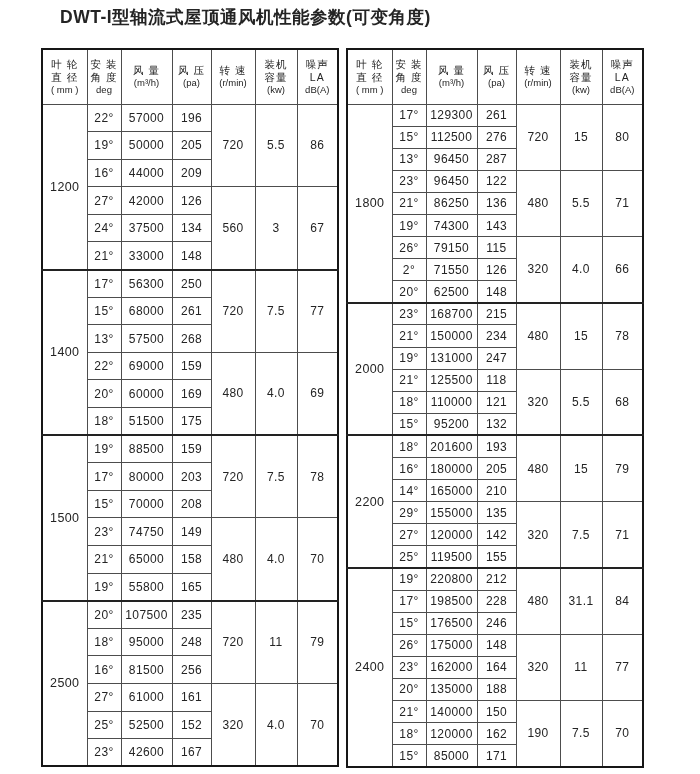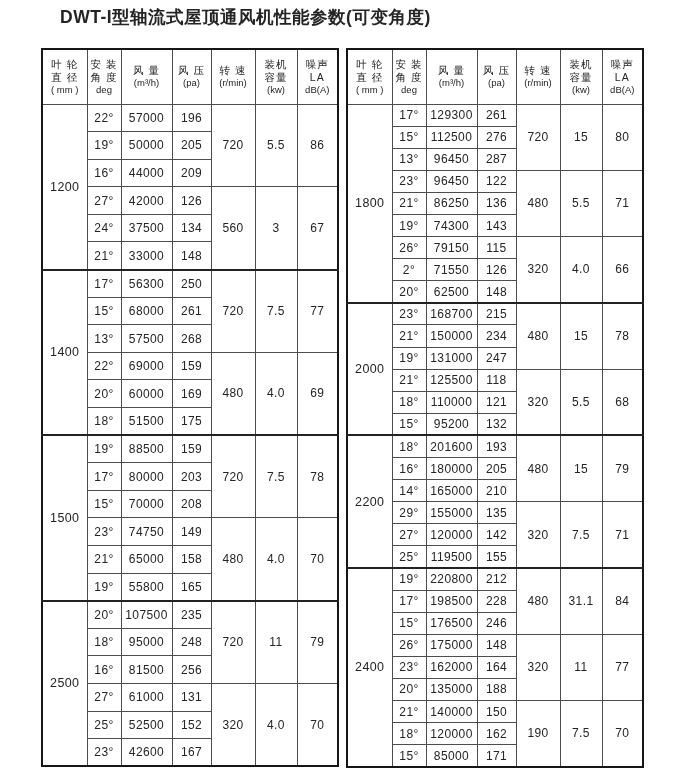--- a/index.html
+++ b/index.html
@@ -246,21 +246,21 @@
             <td>248</td>
           </tr>
           <tr style="height: 27.6px;">
             <td>16°</td>
             <td>81500</td>
             <td>256</td>
           </tr>
           <tr style="height: 27.6px;">
             <td>27°</td>
             <td>61000</td>
-            <td>131</td>
+            <td>161</td>
             <td rowspan="3">320</td>
             <td rowspan="3">4.0</td>
             <td rowspan="3">70</td>
           </tr>
           <tr style="height: 27.6px;">
             <td>25°</td>
             <td>52500</td>
             <td>152</td>
           </tr>
           <tr style="height: 27.6px;">

